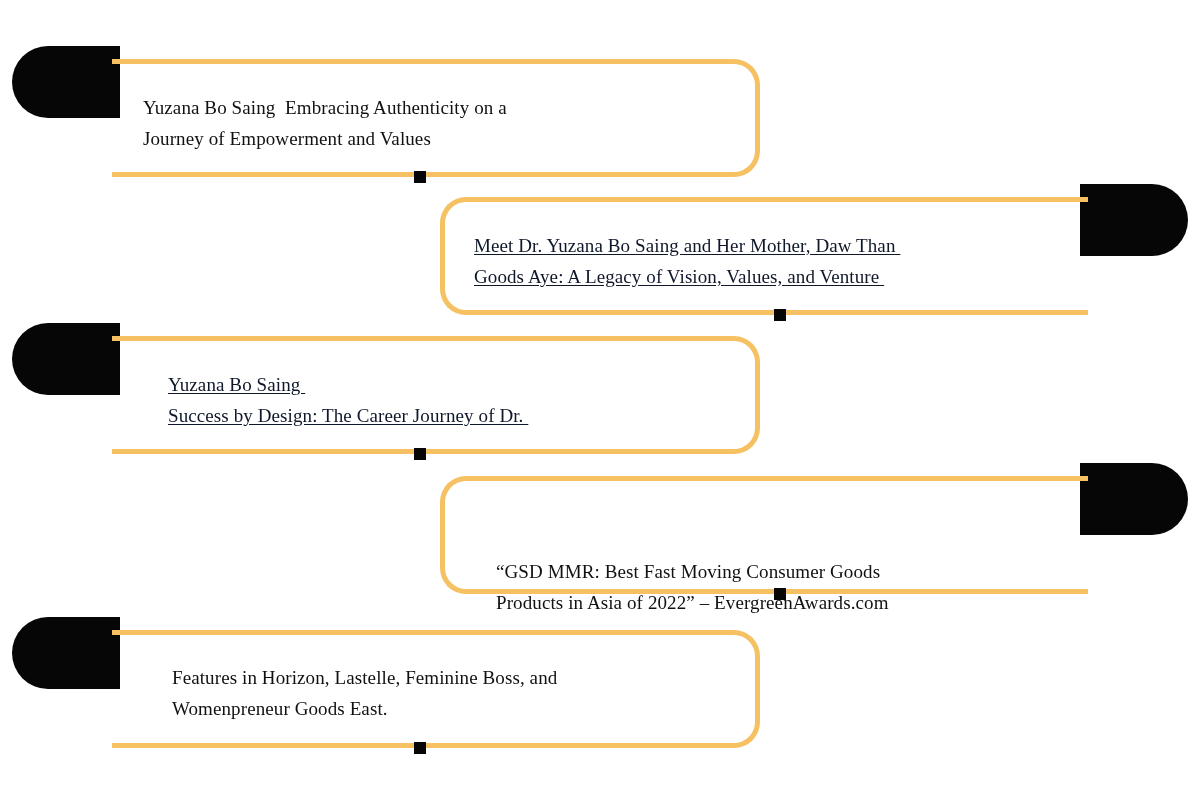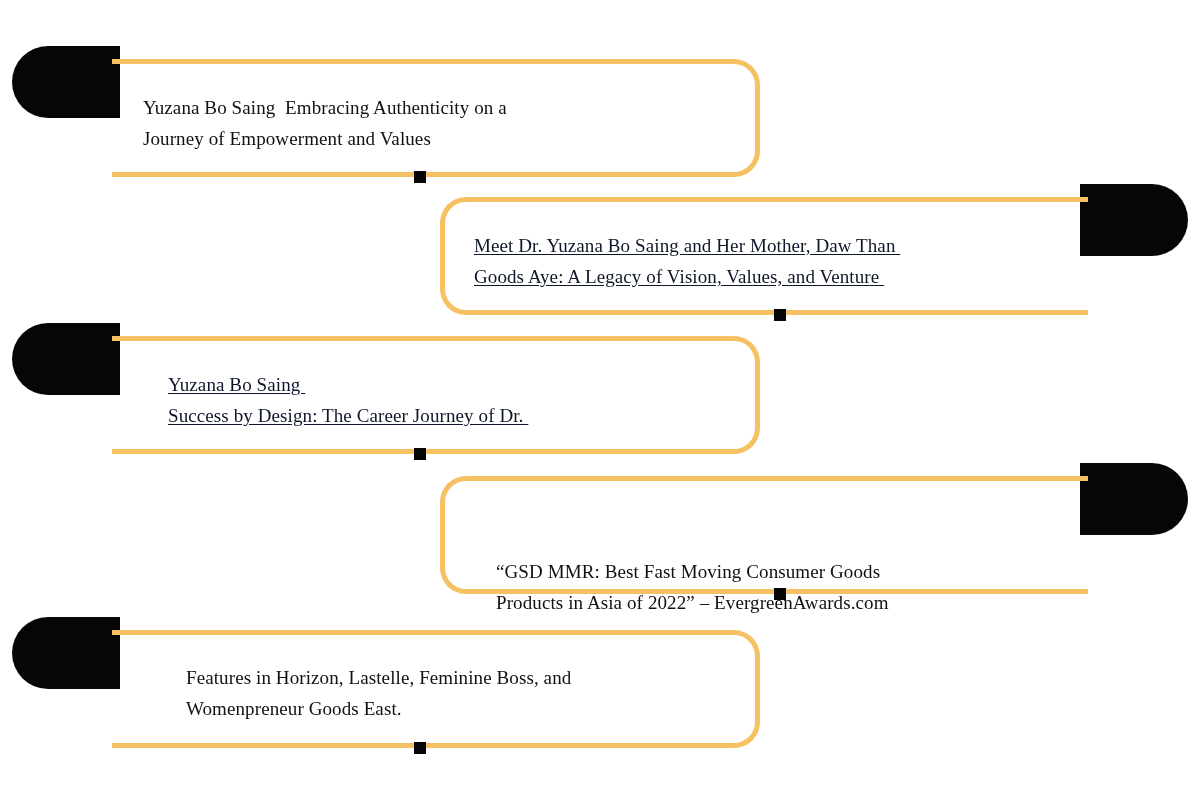--- a/index.html
+++ b/index.html
@@ -131,18 +131,18 @@
     <span class="ln">“GSD MMR: Best Fast Moving Consumer Goods</span>
     <span class="ln">Products in Asia of 2022” – EvergreenAwards.com</span>
   </div>
 
   <div class="capsule left-cap" style="left:12px; top:617px; width:108px; height:72px;"></div>
 
   <div class="frame open-left" style="left:112px; top:630px; width:648px; height:118px;"></div>
 
   <div class="node" style="left:414px; top:742px;"></div>
 
-  <div class="text-block" style="left:172px; top:662px; width:600px;margin-left:14px;">
+  <div class="text-block" style="left:172px; top:662px; width:600px;">
     <span class="ln">Features in Horizon, Lastelle, Feminine Boss, and</span>
     <span class="ln">Womenpreneur Goods East.</span>
   </div>
 
 </div>
 
 </body></html>

